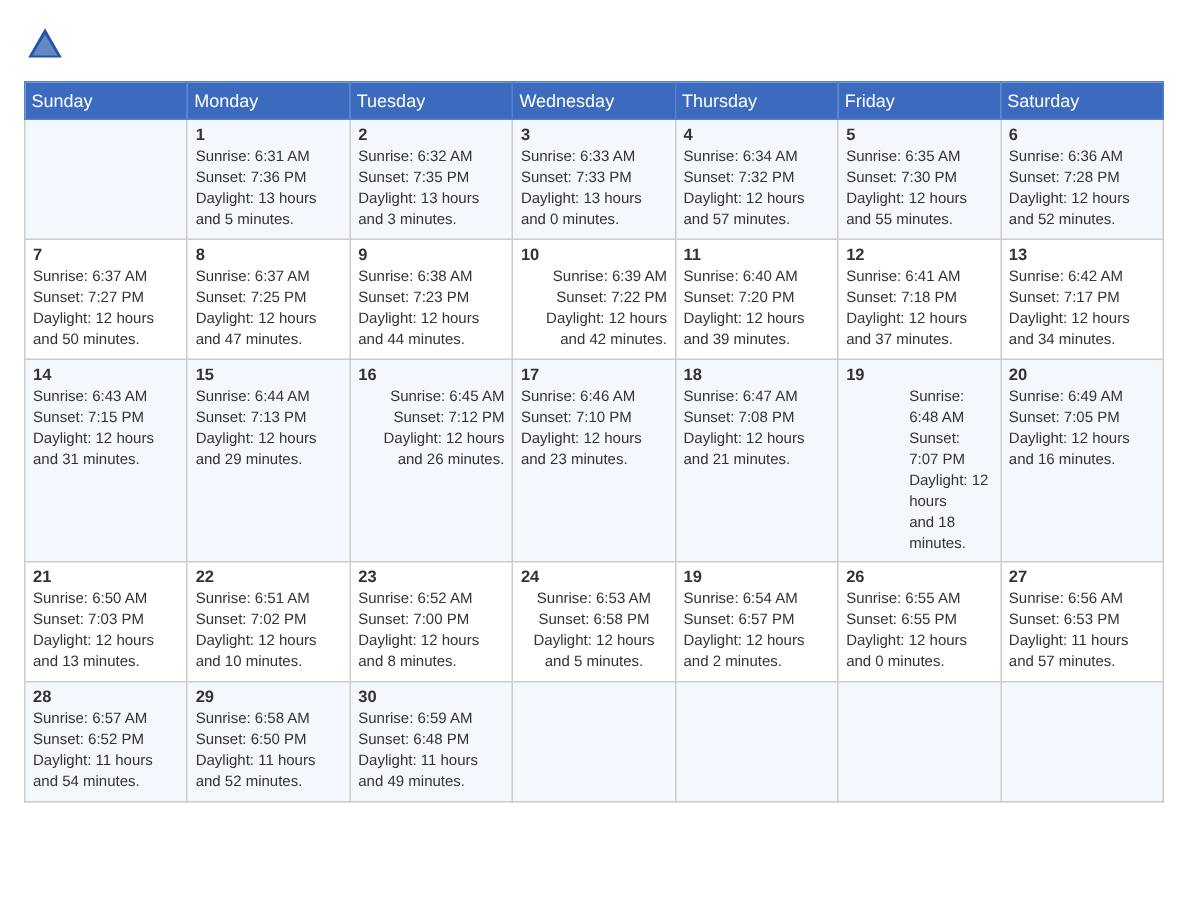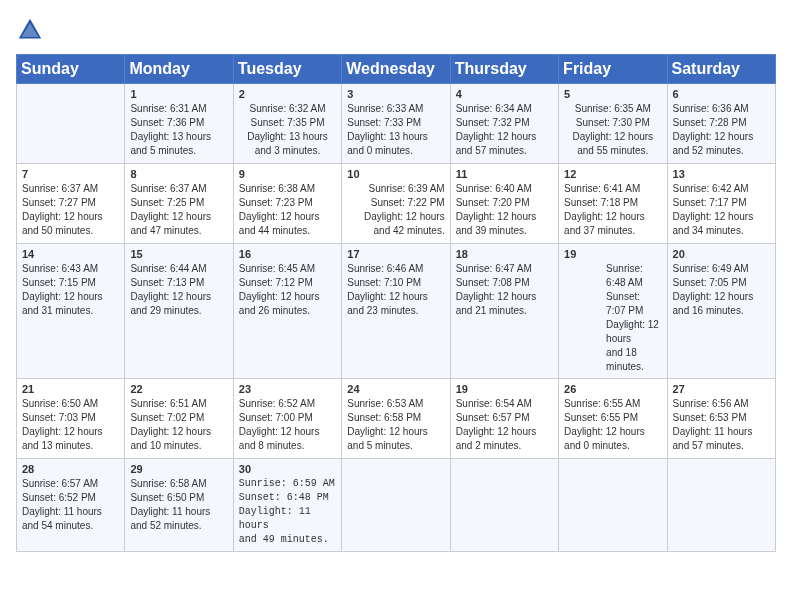--- a/index.html
+++ b/index.html
@@ -53,22 +53,22 @@
       color: #444;
     }
     table {
       width: 100%;
       border-collapse: collapse;
       table-layout: fixed;
     }
     thead tr th {
       background-color: #3b6abf;
       color: #fff;
-      font-size: 16px;
-      font-weight: bold;
+      font-size: 12px;
+      font-weight: normal;
       padding: 5px 4px;
       text-align: left;
       border: 1px solid #5580cc;
     }
     tbody tr td {
       vertical-align: top;
       padding: 4px 5px;
       font-size: 10.5px;
       color: #333;
       border: 1px solid #ccc;
@@ -129,42 +129,42 @@
         <td></td>
         <td>
           <span class="day-num">1</span>
           <div class="day-detail" style="white-space: pre-line;">Sunrise: 6:31 AM
 Sunset: 7:36 PM
 Daylight: 13 hours
 and 5 minutes.</div>
         </td>
         <td>
           <span class="day-num">2</span>
-          <div class="day-detail" style="white-space: pre-line; text-align: center;">Sunrise: 6:32 AM
+          <div class="day-detail" style="white-space: pre-line;">Sunrise: 6:32 AM
 Sunset: 7:35 PM
 Daylight: 13 hours
 and 3 minutes.</div>
         </td>
         <td>
           <span class="day-num">3</span>
           <div class="day-detail" style="white-space: pre-line;">Sunrise: 6:33 AM
 Sunset: 7:33 PM
 Daylight: 13 hours
 and 0 minutes.</div>
         </td>
         <td>
           <span class="day-num">4</span>
           <div class="day-detail" style="white-space: pre-line;">Sunrise: 6:34 AM
 Sunset: 7:32 PM
 Daylight: 12 hours
 and 57 minutes.</div>
         </td>
         <td>
           <span class="day-num">5</span>
-          <div class="day-detail" style="white-space: pre-line; text-align: center;">Sunrise: 6:35 AM
+          <div class="day-detail" style="white-space: pre-line;">Sunrise: 6:35 AM
 Sunset: 7:30 PM
 Daylight: 12 hours
 and 55 minutes.</div>
         </td>
         <td>
           <span class="day-num">6</span>
           <div class="day-detail" style="white-space: pre-line;">Sunrise: 6:36 AM
 Sunset: 7:28 PM
 Daylight: 12 hours
 and 52 minutes.</div>
@@ -231,21 +231,21 @@
         </td>
         <td>
           <span class="day-num">15</span>
           <div class="day-detail" style="white-space: pre-line;">Sunrise: 6:44 AM
 Sunset: 7:13 PM
 Daylight: 12 hours
 and 29 minutes.</div>
         </td>
         <td>
           <span class="day-num">16</span>
-          <div class="day-detail" style="white-space: pre-line;">Sunrise: 6:45 AM
+          <div class="day-detail" style="white-space: pre-line; text-align: right;">Sunrise: 6:45 AM
 Sunset: 7:12 PM
 Daylight: 12 hours
 and 26 minutes.</div>
         </td>
         <td>
           <span class="day-num">17</span>
           <div class="day-detail" style="white-space: pre-line;">Sunrise: 6:46 AM
 Sunset: 7:10 PM
 Daylight: 12 hours
 and 23 minutes.</div>
@@ -289,21 +289,21 @@
         </td>
         <td>
           <span class="day-num">23</span>
           <div class="day-detail" style="white-space: pre-line;">Sunrise: 6:52 AM
 Sunset: 7:00 PM
 Daylight: 12 hours
 and 8 minutes.</div>
         </td>
         <td>
           <span class="day-num">24</span>
-          <div class="day-detail" style="white-space: pre-line;">Sunrise: 6:53 AM
+          <div class="day-detail" style="white-space: pre-line; text-align: center;">Sunrise: 6:53 AM
 Sunset: 6:58 PM
 Daylight: 12 hours
 and 5 minutes.</div>
         </td>
         <td>
           <span class="day-num">19</span>
           <div class="day-detail" style="white-space: pre-line;">Sunrise: 6:54 AM
 Sunset: 6:57 PM
 Daylight: 12 hours
 and 2 minutes.</div>
@@ -333,21 +333,21 @@
         </td>
         <td>
           <span class="day-num">29</span>
           <div class="day-detail" style="white-space: pre-line;">Sunrise: 6:58 AM
 Sunset: 6:50 PM
 Daylight: 11 hours
 and 52 minutes.</div>
         </td>
         <td>
           <span class="day-num">30</span>
-          <div class="day-detail" style="white-space: pre-line; font-family: Liberation Mono, monospace;">Sunrise: 6:59 AM
+          <div class="day-detail" style="white-space: pre-line;">Sunrise: 6:59 AM
 Sunset: 6:48 PM
 Daylight: 11 hours
 and 49 minutes.</div>
         </td>
         <td></td>
         <td></td>
         <td></td>
         <td></td>
       </tr>
     </tbody>

